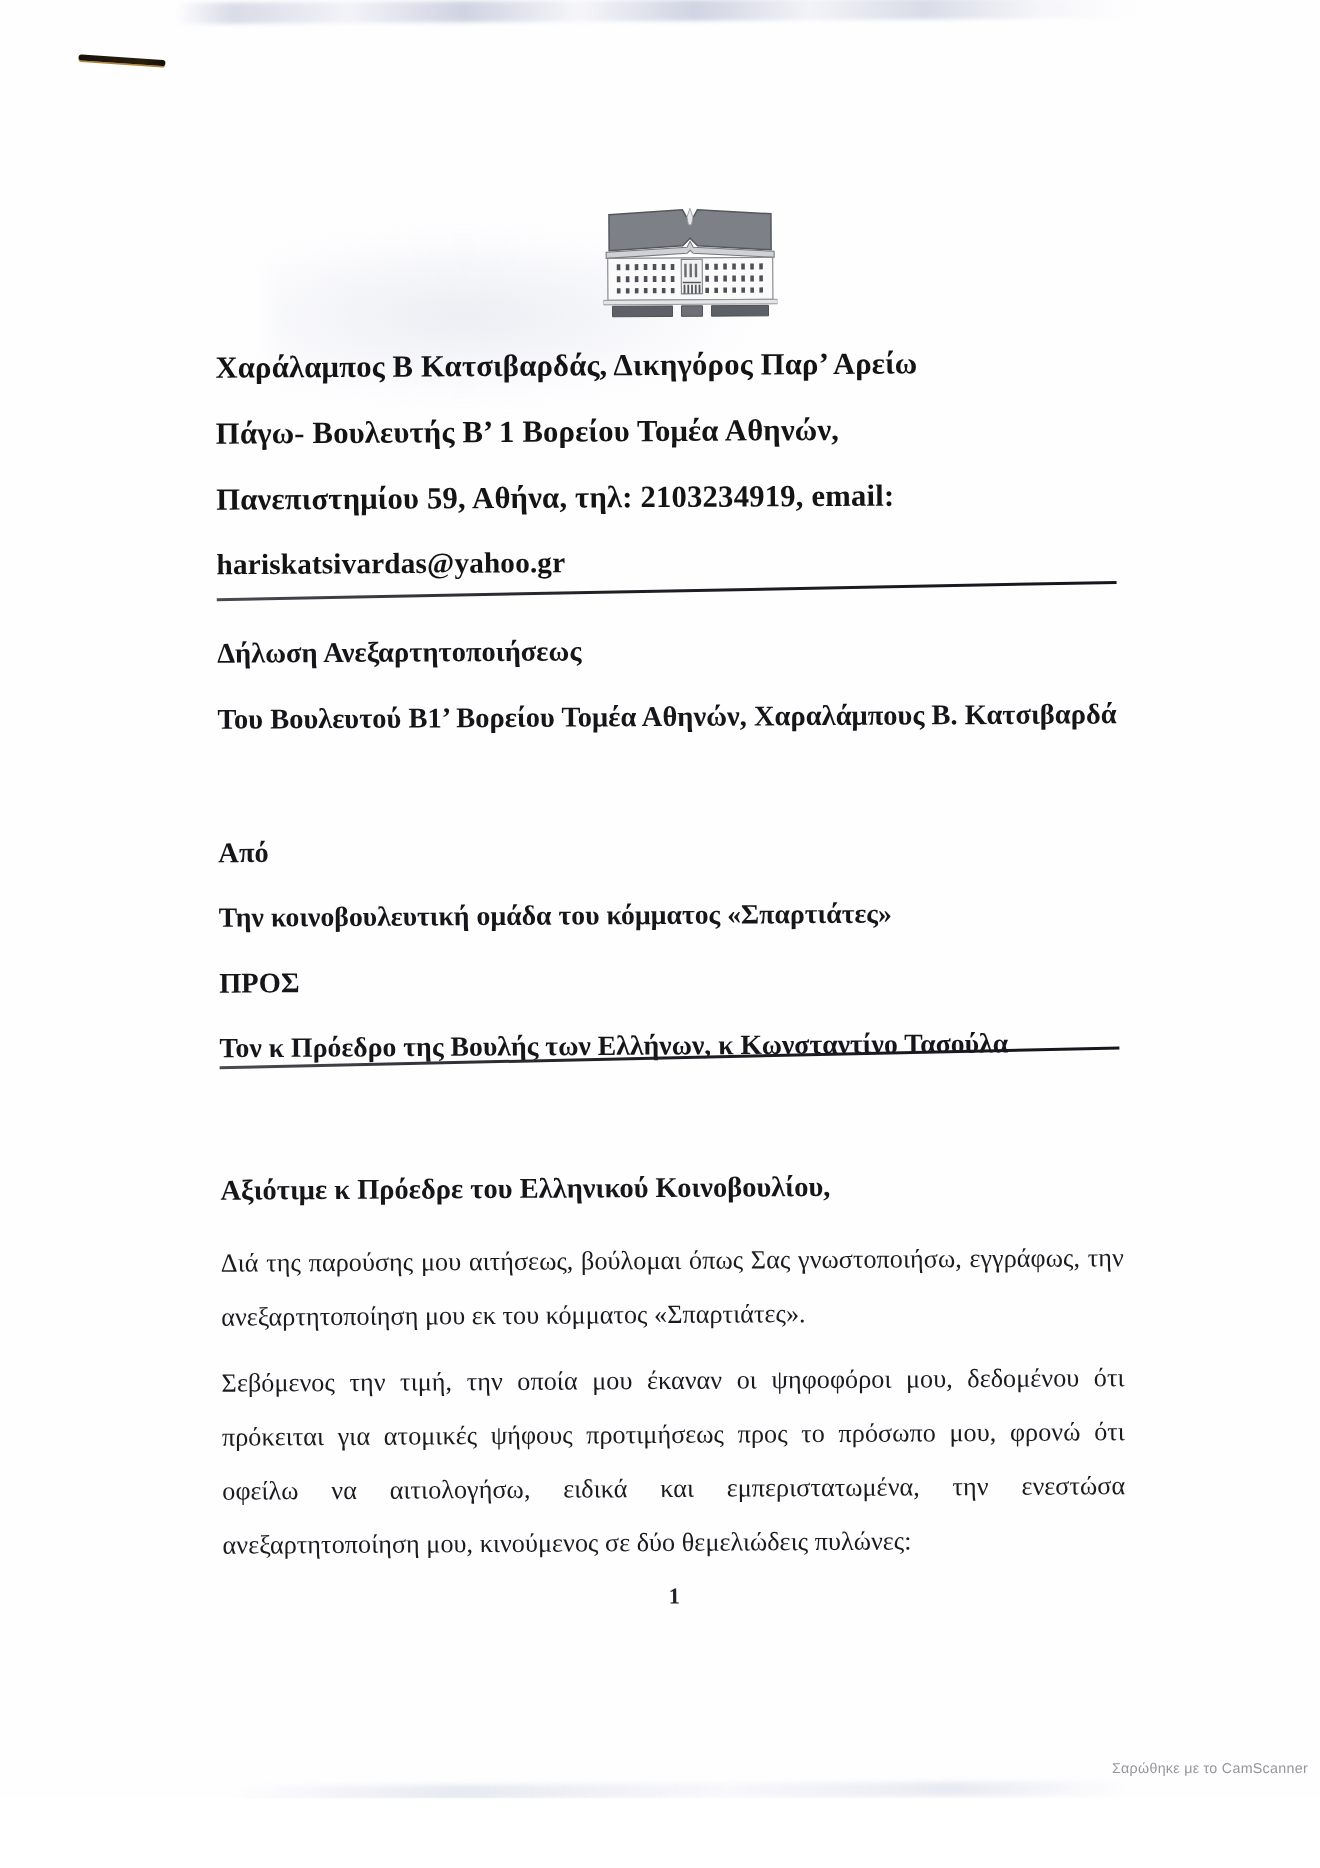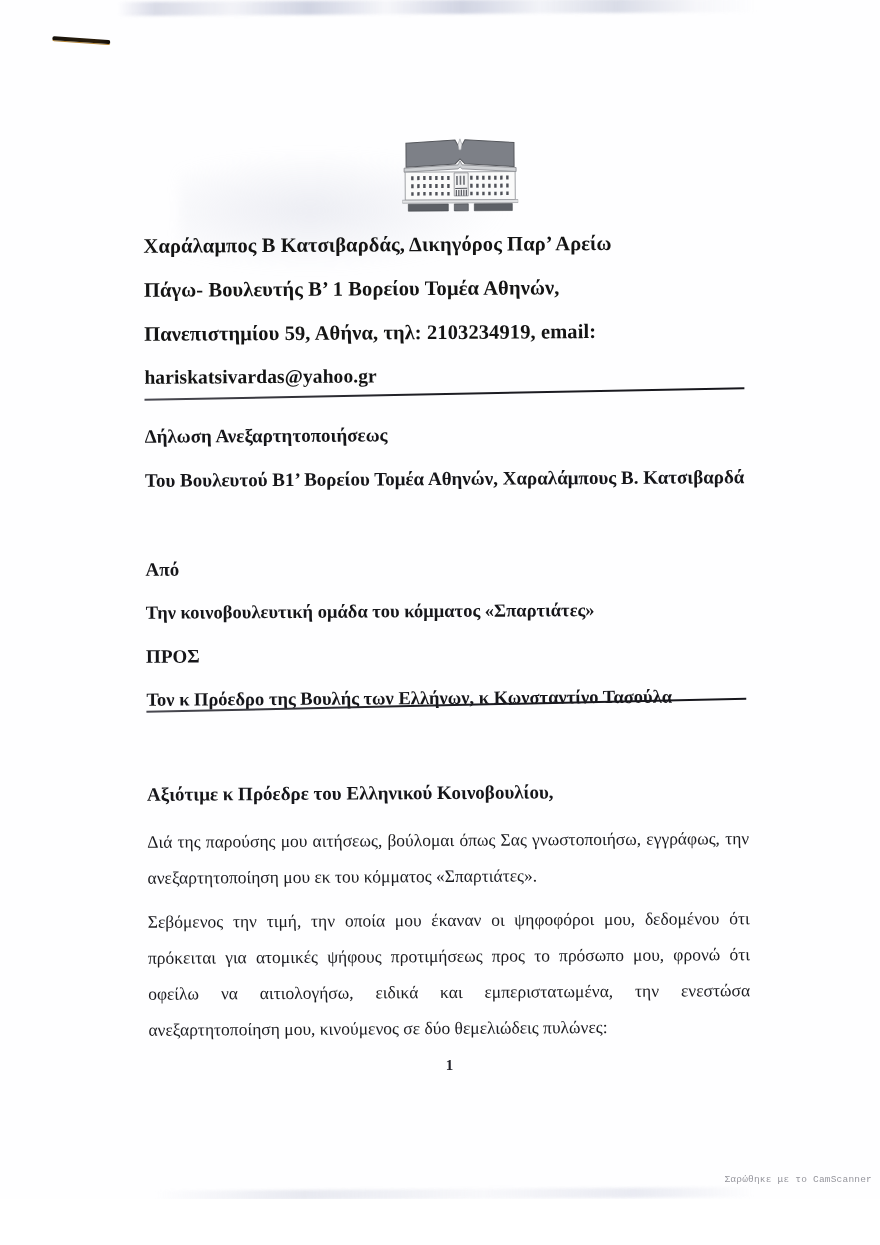--- a/index.html
+++ b/index.html
@@ -182,21 +182,21 @@
     text-align: center;
     font-size: 15px;
     color: #22222a;
     font-weight: 600;
   }
 
   .camscanner {
     position: absolute;
     right: 8px;
     bottom: 14px;
-    font-family: Liberation Mono, monospace;
+    font-family: Liberation Sans, sans-serif;
     font-size: 9.5px;
     color: #8c8c94;
     letter-spacing: 0.2px;
     opacity: 0.92;
   }
 
   
   .skew-wrap {
     position: absolute;
     inset: 0;

